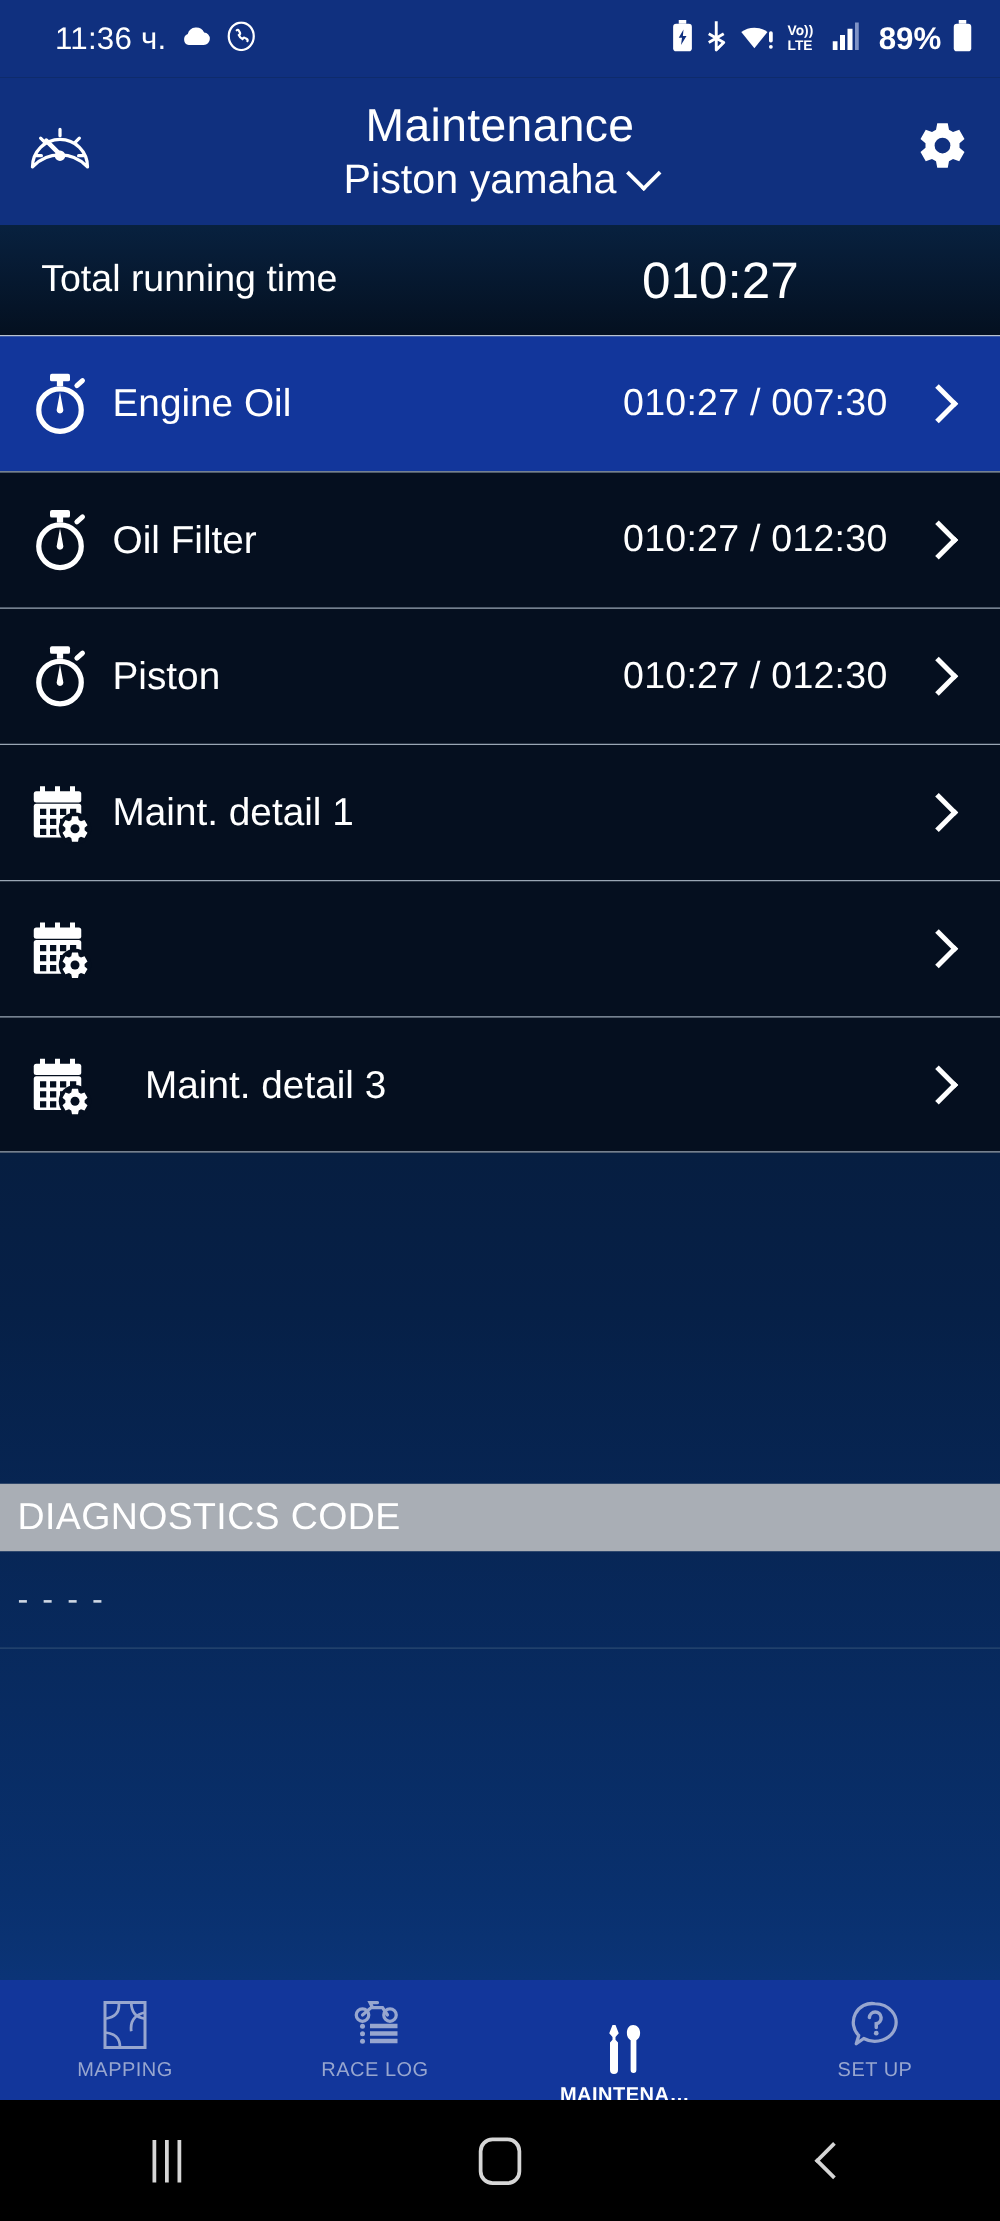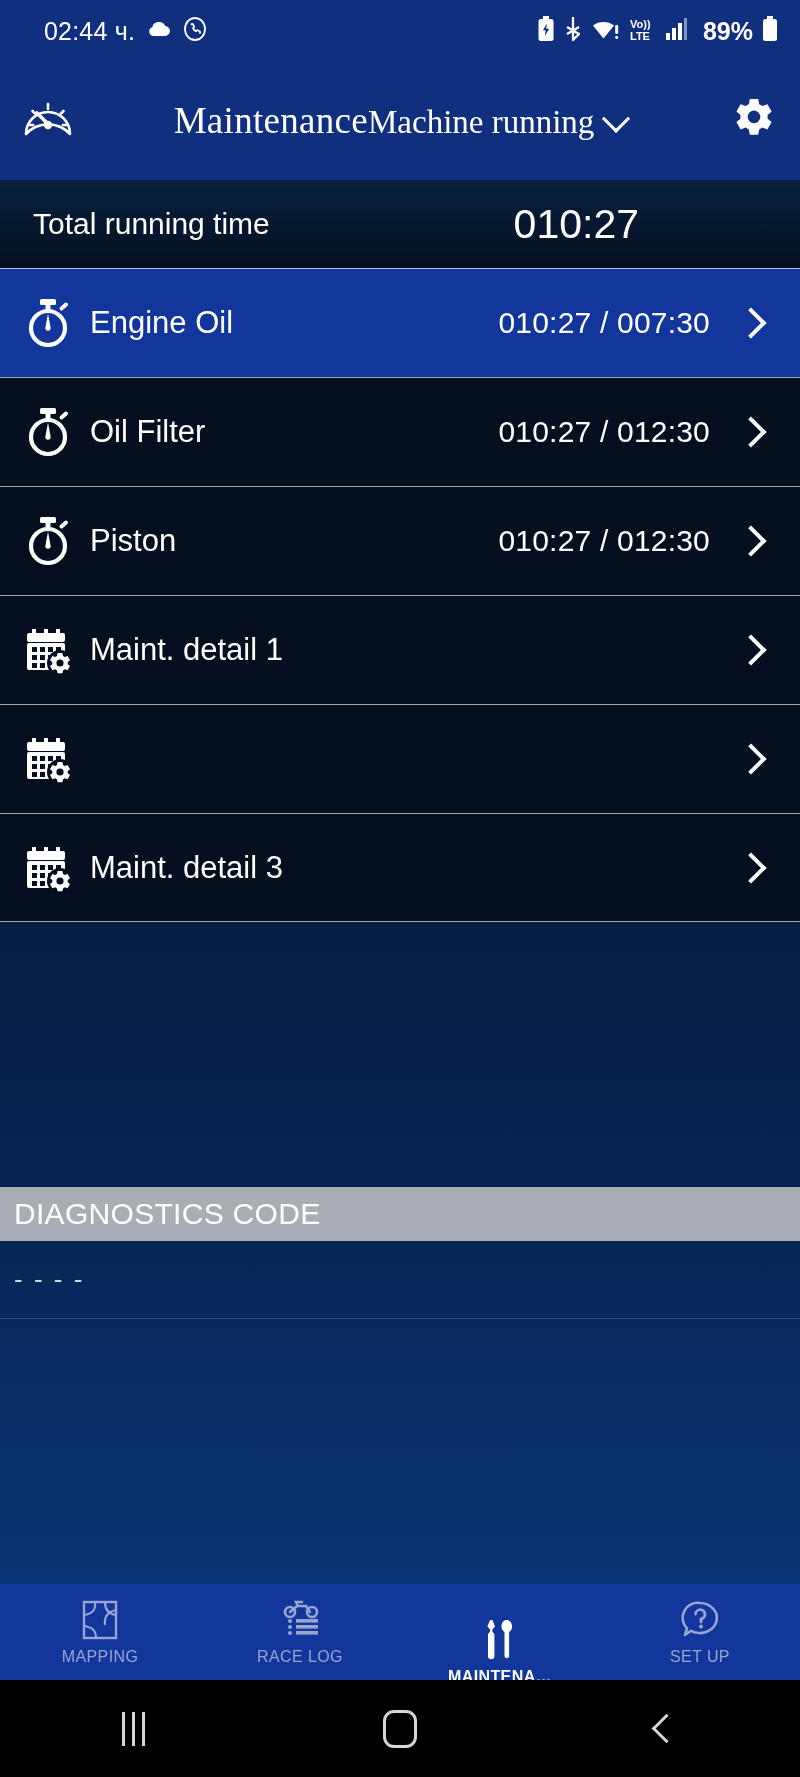--- a/index.html
+++ b/index.html
@@ -31,22 +31,22 @@
   .sb-ico { display:block; }
 
   
   .header {
     flex:0 0 118px; height:118px;
     background:#10307f;
     position:relative;
     display:flex; align-items:center; justify-content:center;
   }
   .header-titles {
-    display:flex; flex-direction:row; align-items:center;
-    justify-content:center; line-height:1.08;font-family:Liberation Serif, serif;
+    display:flex; flex-direction:column; align-items:center;
+    justify-content:center; line-height:1.08;
   }
   .header-title { font-size:37px; color:#fff; font-weight:400; letter-spacing:.3px; }
   .header-sub {
     font-size:33px; color:#fff; font-weight:400;
     display:flex; align-items:center; gap:12px; margin-top:4px;
   }
   .chev-down {
     display:inline-block; width:20px; height:20px;
     border-right:3px solid #fff; border-bottom:3px solid #fff;
     transform:rotate(45deg) translate(-3px,-3px);
@@ -73,21 +73,21 @@
 
   .list { display:flex; flex-direction:column; }
   .row {
     height:109px; display:flex; align-items:center;
     padding:0 22px 0 20px;
     background:#050f1f;
     border-top:1px solid #9aa6b4;
     color:#fff; cursor:pointer;
   }
   .row.selected { background:#12369b; border-top-color:#b9c3cf; }
-  .row.last { border-bottom:1px solid #9aa6b4; }
+  .row.last { border-bottom:1px solid #9aa6b4;gap:26px; }
   .row-icon { width:56px; flex:0 0 56px; display:flex; align-items:center; justify-content:center; }
   .row-label { font-size:31px; margin-left:14px; white-space:nowrap; }
   .row-value { margin-left:auto; font-size:30px; letter-spacing:.2px; }
   .row-chev { flex:0 0 54px; display:flex; align-items:center; justify-content:center; margin-left:14px; }
   .chev-right {
     display:inline-block; width:22px; height:22px;
     border-top:4px solid #fff; border-right:4px solid #fff;
     transform:rotate(45deg);
   }
 
@@ -140,21 +140,21 @@
     transform:rotate(45deg);
   }
 </style>
 </head>
 <body>
 
 <div id="app">
 
   <div class="statusbar">
     <div class="sb-left">
-      <span class="sb-clock">02:44 ч.</span>
+      <span class="sb-clock">11:36 ч.</span>
       <span class="sb-ico">
         <svg width="26" height="20" viewBox="0 0 26 20">
             <path d="M7 17h12a5 5 0 0 0 .3-9.98A7 7 0 0 0 6.2 8.2 4.6 4.6 0 0 0 7 17z" fill="#fff"></path>
           </svg>
       </span>
       <span class="sb-ico">
         <svg width="24" height="24" viewBox="0 0 24 24">
             <ellipse cx="12" cy="12" rx="10" ry="11" fill="none" stroke="#fff" stroke-width="1.8"></ellipse>
             <path d="M8.4 7.2c.6-.5 1.3-.3 1.7.4l.9 1.6c.3.6.2 1-.3 1.4l-.6.5c.5 1.3 1.6 2.5 2.9 3.1l.5-.6c.4-.5.9-.6 1.4-.3l1.6.9c.6.4.8 1.1.4 1.7" fill="none" stroke="#fff" stroke-width="1.8" stroke-linecap="round"></path>
           </svg>
@@ -209,21 +209,21 @@
       <svg width="52" height="50" viewBox="0 0 52 50">
         <path d="M4 40a22 22 0 1 1 44 0 30 30 0 0 0-44 0z" fill="none" stroke="#fff" stroke-width="2.6" stroke-linejoin="round"></path>
         <path d="M26 10v5M10.5 17l3.4 3.4M41.5 17l-3.4 3.4M6.5 31h4.6M45.5 31h-4.6" stroke="#fff" stroke-width="2.6" stroke-linecap="round"></path>
         <path d="M15 19 25 29" stroke="#fff" stroke-width="3.6" stroke-linecap="round"></path>
         <circle cx="26" cy="31" r="4.2" fill="#fff"></circle>
       </svg>
     </div>
     <div class="header-titles">
       <div class="header-title">Maintenance</div>
       <div class="header-sub">
-        <span>Machine running</span>
+        <span>Piston yamaha</span>
         <span class="chev-down"></span>
       </div>
     </div>
     <div class="hdr-btn-right">
       <svg width="48" height="48" viewBox="0 0 48 48">
         <path d="M19.8 4h8.4l1 5.2 3.2 1.9 5-1.8 4.2 7.3-4 3.4v3.7l4 3.4-4.2 7.3-5-1.8-3.2 1.9-1 5.2h-8.4l-1-5.2-3.2-1.9-5 1.8L6.4 27.1l4-3.4V20l-4-3.4 4.2-7.3 5 1.8 3.2-1.9z" fill="#fff"></path>
         <circle cx="24" cy="21.9" r="6.3" fill="#10307f"></circle>
       </svg>
     </div>
   </div>

